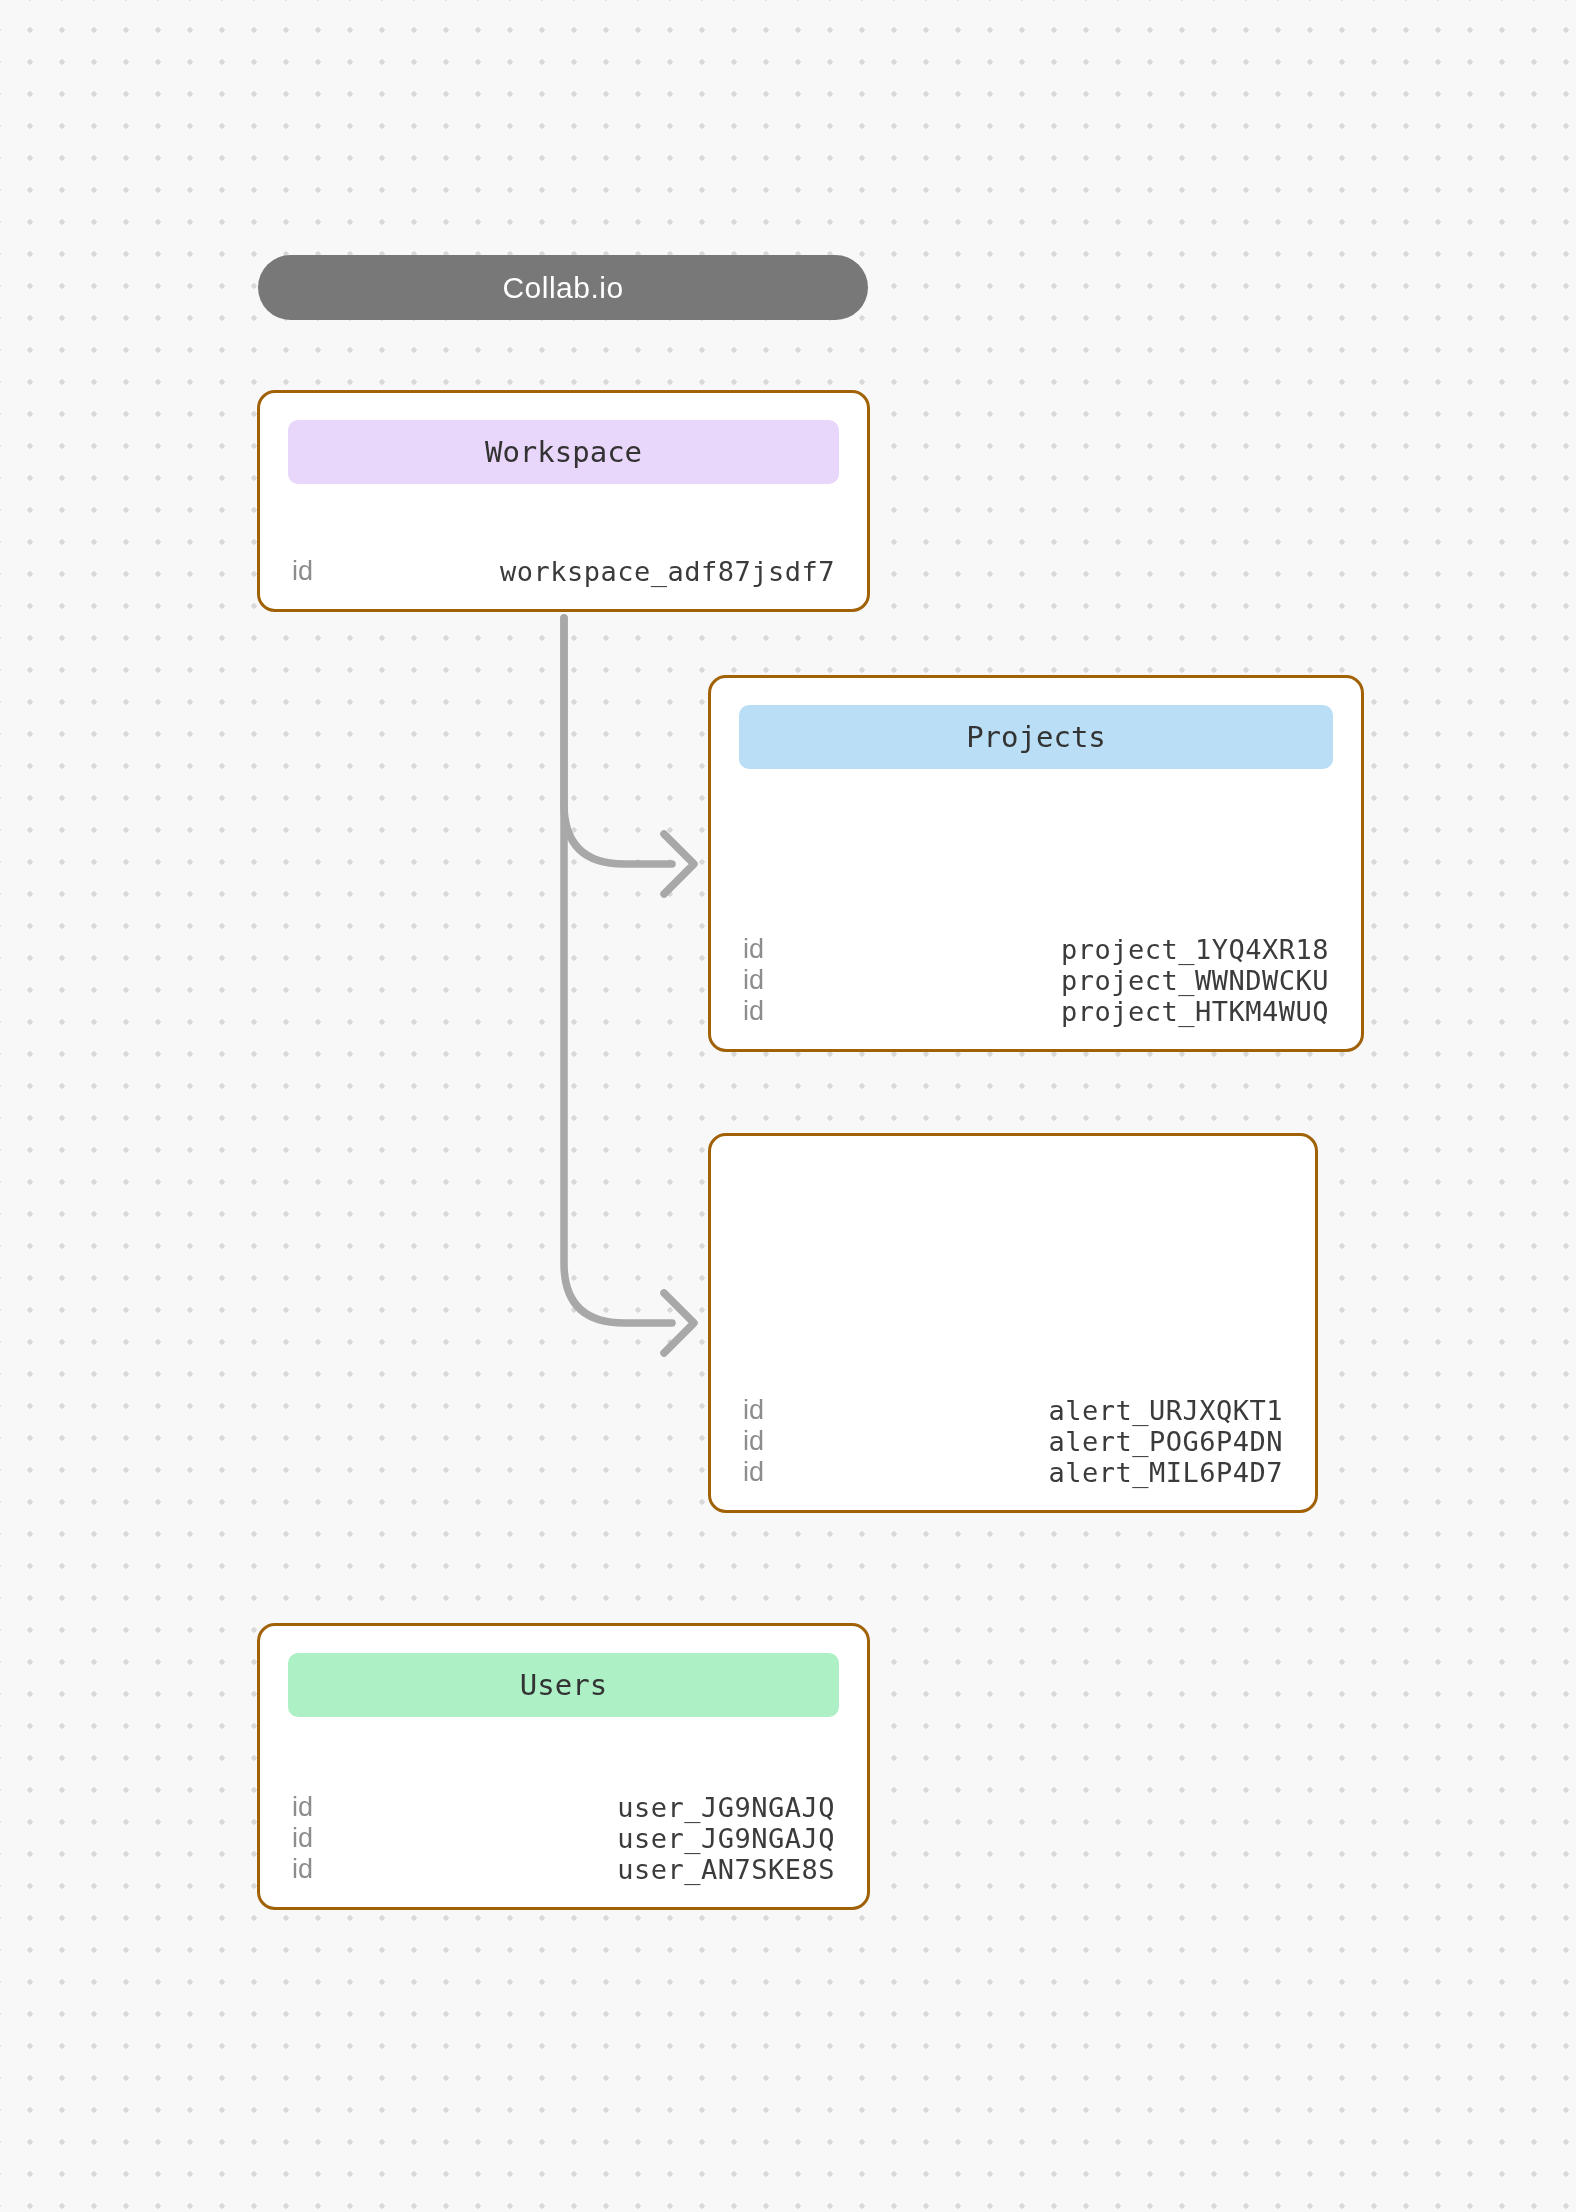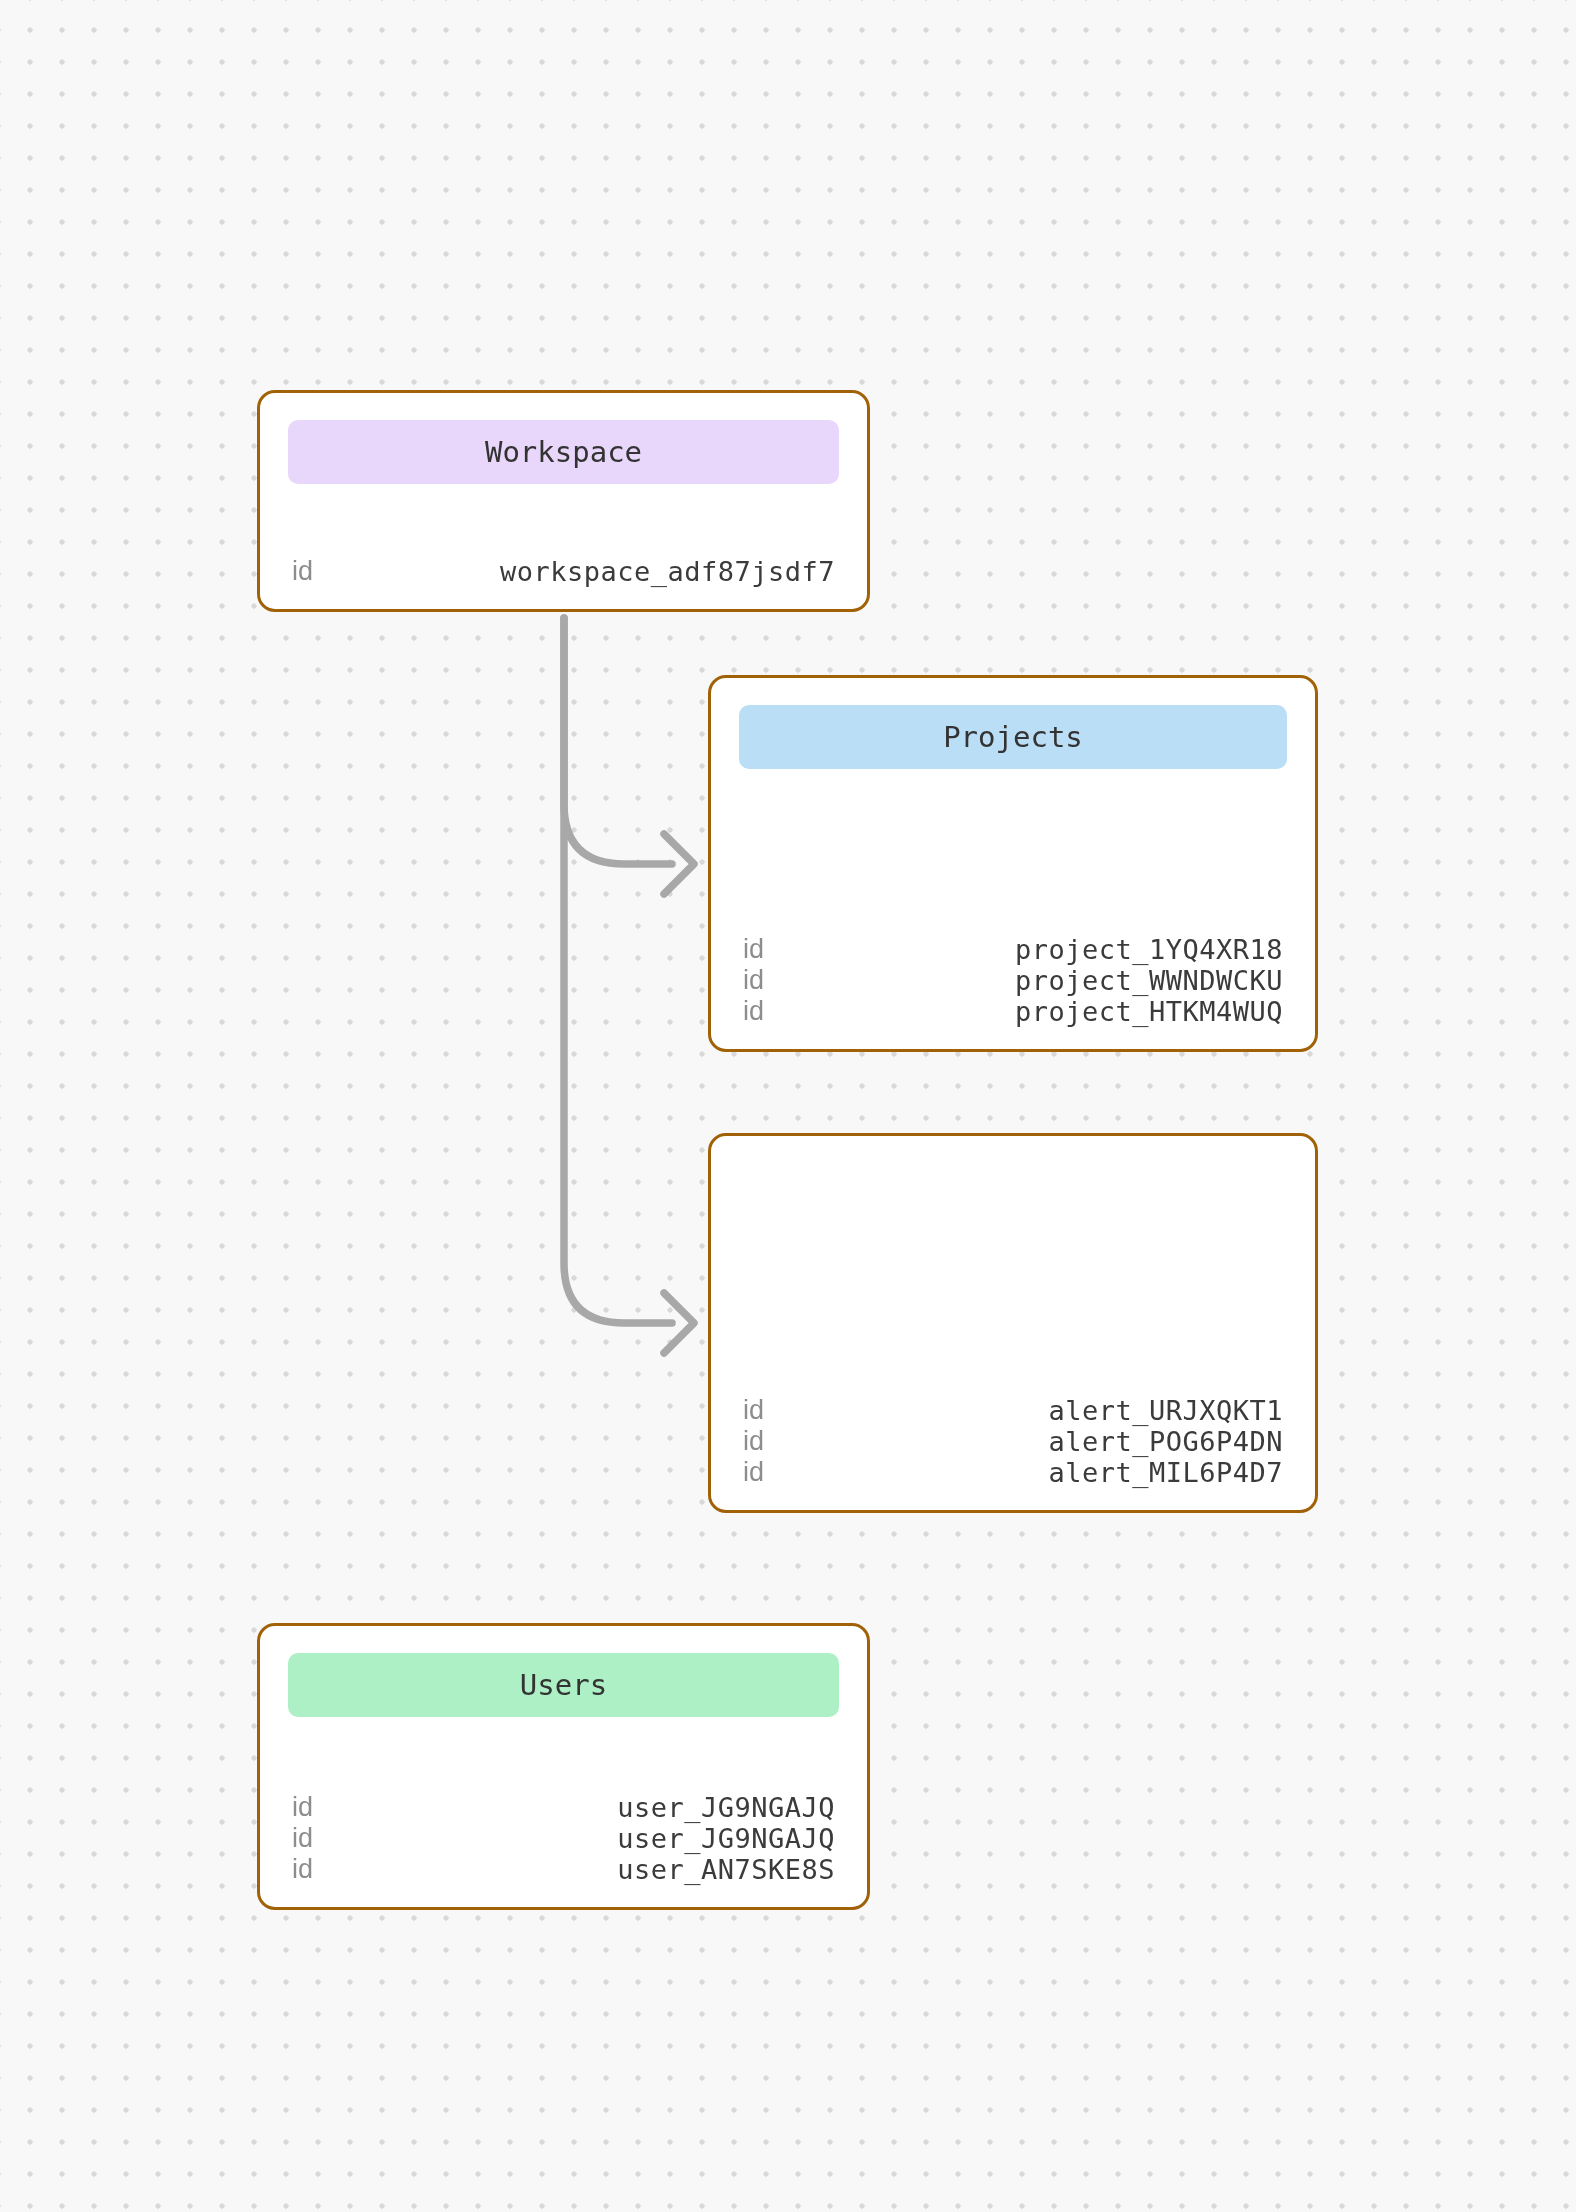--- a/index.html
+++ b/index.html
@@ -43,21 +43,21 @@
     position: absolute;
     box-sizing: border-box;
     background: #ffffff;
     border: 3px solid #a16207;
     border-radius: 18px;
     padding: 27px 28px 22px 28px;
     display: flex;
     flex-direction: column;
   }
   #card-workspace { left: 257px; top: 390px;  width: 613px; height: 222px; }
-  #card-projects  { left: 708px; top: 675px;  width: 610px; height: 377px; }
+  #card-projects  { left: 708px; top: 675px;  width: 656px; height: 377px; }
   #card-alerts    { left: 708px; top: 1133px; width: 610px; height: 380px; }
   #card-users     { left: 257px; top: 1623px; width: 613px; height: 287px; }
 
   .card-header {
     flex: 0 0 64px;
     border-radius: 10px;
     display: flex; align-items: center; justify-content: center;
     font-family: "DejaVu Sans Mono", monospace;
     font-size: 29px;
     font-weight: 500;
@@ -86,20 +86,23 @@
     color: #3b3b3b;
     letter-spacing: 0.5px;
     margin-left: 24px;
   }
 </style>
 </head>
 <body>
 
 <div class="canvas">
 
+  <div class="pill">
+    <span>Collab.io</span>
+  </div>
 
   <svg class="connectors" width="1576" height="2212" viewBox="0 0 1576 2212" aria-hidden="true">
     <path d="M564,618 V804 Q564,864 624,864 H672"></path>
     <path d="M664,834 L694,864 L664,894"></path>
     <path d="M564,618 V1263 Q564,1323 624,1323 H672"></path>
     <path d="M664,1293 L694,1323 L664,1353"></path>
   </svg>
 
   <div class="card" id="card-workspace">
     <div class="card-header" style="background-color: rgb(233, 215, 251);">Workspace</div>

